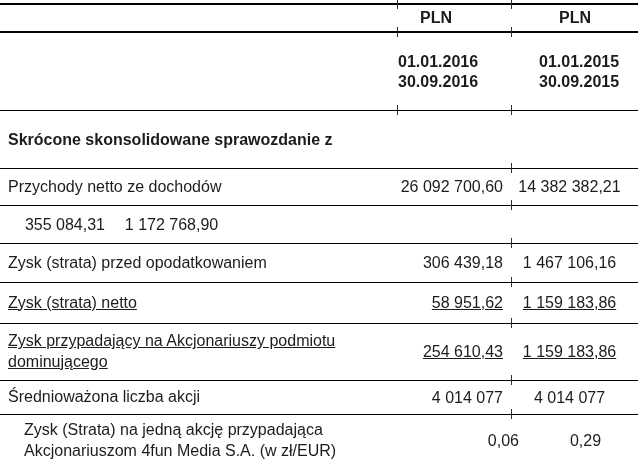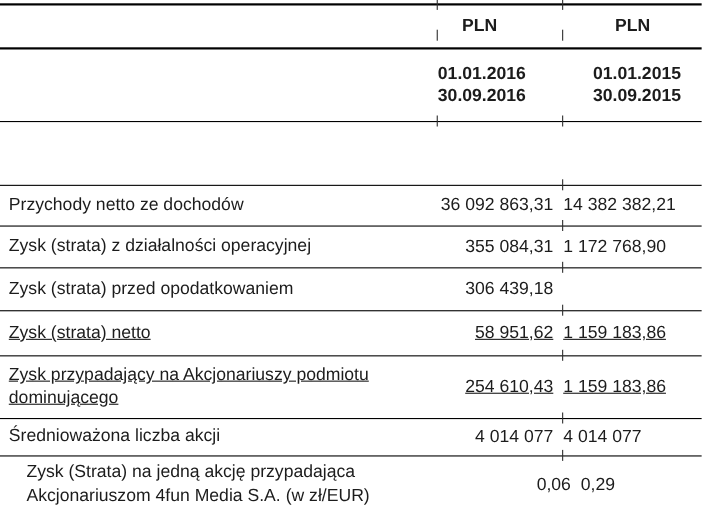--- a/index.html
+++ b/index.html
@@ -10,34 +10,34 @@
   }
   .doc{
     position:relative;width:638px;margin-top:3px;
     border-top:2px solid #000;
   }
   .row{
     display:flex;align-items:center;
     border-bottom:1.4px solid #000;box-sizing:border-box;
   }
   .row.last{border-bottom:none;}
-  .h-r1{height:40px;border-bottom-width:2px;}
-  .h-r2{height:66px;}
+  .h-r1{height:28px;border-bottom-width:2px;}
+  .h-r2{height:78px;}
   .h-r3{height:58px;}
   .h-r4{height:37px;}
   .h-r5{height:38px;}
   .h-r6{height:39px;}
   .h-r7{height:41px;text-decoration:underline;}
   .h-r8{height:57px;text-decoration:underline;}
   .h-r9{height:34px;}
   .h-r10{height:51px;margin-left:16px;}
   .c-label{flex:0 0 398px;box-sizing:border-box;padding-left:8px;}
   .c-label .wrap{max-width:350px;line-height:1.3;}
   .c2{flex:0 0 114px;box-sizing:border-box;text-align:right;padding-right:9px;white-space:nowrap;}
-  .c3{flex:0 0 126px;box-sizing:border-box;text-align:left;padding-right:11px;white-space:nowrap;}
+  .c3{flex:0 0 126px;box-sizing:border-box;text-align:center;padding-right:11px;white-space:nowrap;}
   .c2h{flex:0 0 114px;box-sizing:border-box;text-align:center;padding-right:38px;}
   .c3h{flex:0 0 126px;box-sizing:border-box;text-align:center;}
   .bold{font-weight:bold;}
   .dates span{display:block;line-height:20px;}
   .section .wrap span{display:block;line-height:21px;}
   .tick{
     position:absolute;width:1.4px;height:10px;background:#2e2e2e;
   }
 </style>
 </head>
@@ -59,47 +59,46 @@
     </div>
     <div class="c3h bold dates">
       <span>01.01.2015</span>
       <span>30.09.2015</span>
     </div>
   </div>
 
   <div class="row h-r3 section">
     <div class="c-label bold">
       <div class="wrap">
+        <span>Skrócone skonsolidowane sprawozdanie z</span>
       </div>
     </div>
     <div class="c2"></div>
     <div class="c3"></div>
   </div>
 
   <div class="row h-r4">
     <div class="c-label">
         <div class="wrap">Przychody netto ze dochodów</div>
       </div>
-    <div class="c2">36 092 863,31</div>
+    <div class="c2">26 092 700,60</div>
     <div class="c3">14 382 382,21</div>
   </div>
 
   <div class="row h-r5">
-    <div class="c-label">
-        <div class="wrap">Zysk (strata) z działalności operacyjnej</div>
-      </div>
     <div class="c2">355 084,31</div>
     <div class="c3">1 172 768,90</div>
   </div>
 
   <div class="row h-r6">
     <div class="c-label">
         <div class="wrap">Zysk (strata) przed opodatkowaniem</div>
       </div>
     <div class="c2">306 439,18</div>
+    <div class="c3">1 467 106,16</div>
   </div>
 
   <div class="row h-r7">
     <div class="c-label">
         <div class="wrap">Zysk (strata) netto</div>
       </div>
     <div class="c2">58 951,62</div>
     <div class="c3">1 159 183,86</div>
   </div>
 

